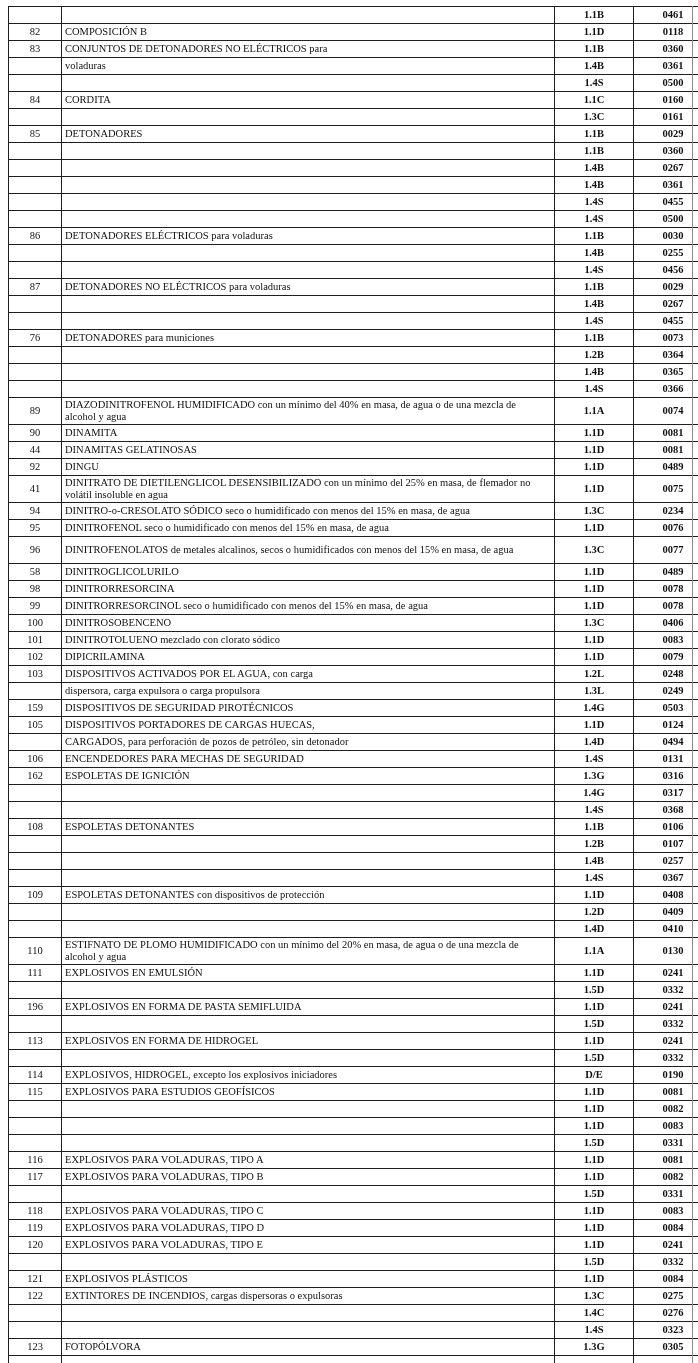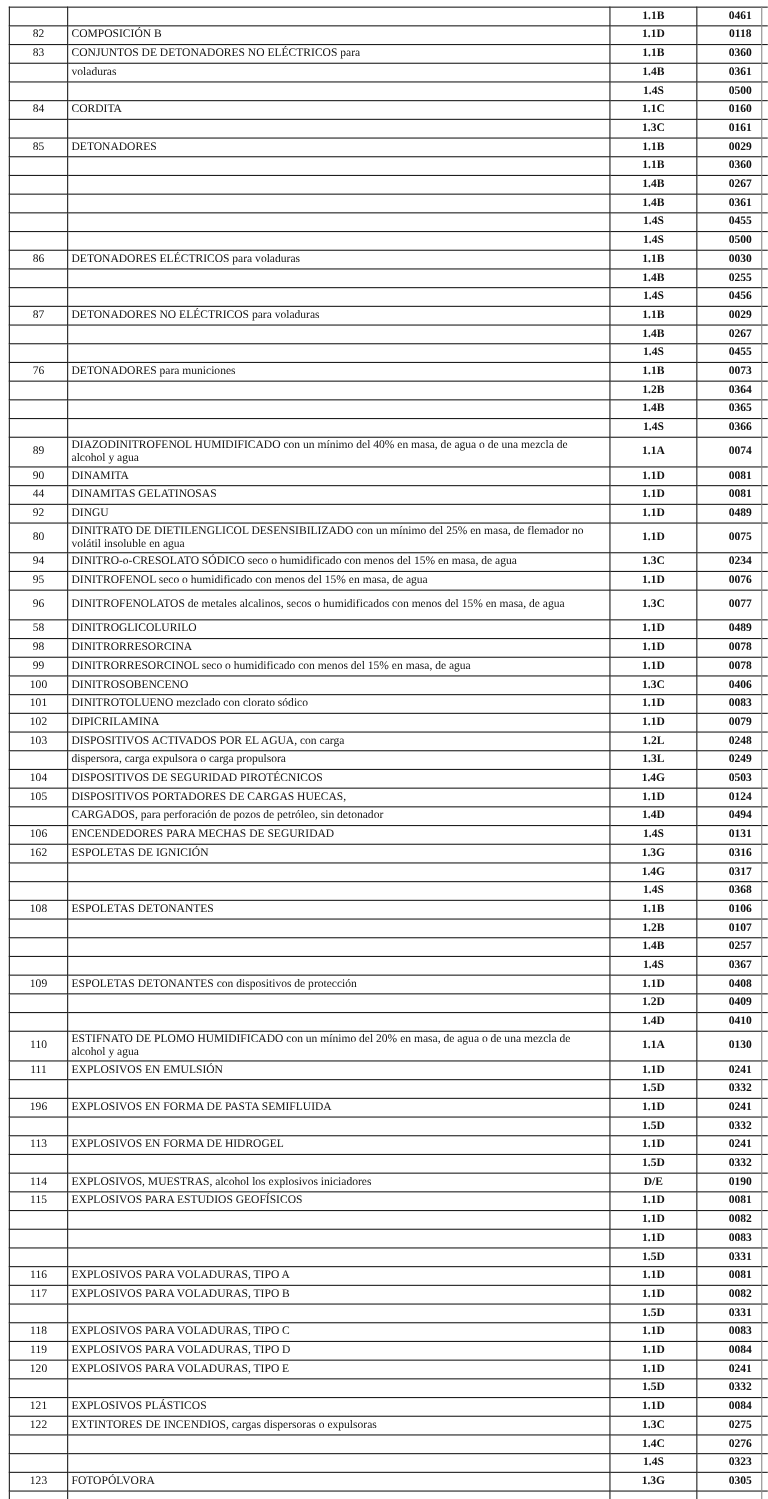--- a/index.html
+++ b/index.html
@@ -229,21 +229,21 @@
           <td class="c-cls">1.1D</td>
           <td class="c-code">0081</td>
         </tr>
         <tr class="std">
           <td class="c-num">92</td>
           <td class="c-desc">DINGU</td>
           <td class="c-cls">1.1D</td>
           <td class="c-code">0489</td>
         </tr>
         <tr class="tall">
-          <td class="c-num">80</td>
+          <td class="c-num">41</td>
           <td class="c-desc">DINITRATO DE DIETILENGLICOL DESENSIBILIZADO con un mínimo del 25% en masa, de flemador no
 volátil insoluble en agua</td>
           <td class="c-cls">1.1D</td>
           <td class="c-code">0075</td>
         </tr>
         <tr class="std">
           <td class="c-num">94</td>
           <td class="c-desc">DINITRO-o-CRESOLATO SÓDICO seco o humidificado con menos del 15% en masa, de agua</td>
           <td class="c-cls">1.3C</td>
           <td class="c-code">0234</td>
@@ -302,21 +302,21 @@
           <td class="c-cls">1.2L</td>
           <td class="c-code">0248</td>
         </tr>
         <tr class="std">
           <td class="c-num"></td>
           <td class="c-desc">dispersora, carga expulsora o carga propulsora</td>
           <td class="c-cls">1.3L</td>
           <td class="c-code">0249</td>
         </tr>
         <tr class="std">
-          <td class="c-num">104</td>
+          <td class="c-num">159</td>
           <td class="c-desc">DISPOSITIVOS DE SEGURIDAD PIROTÉCNICOS</td>
           <td class="c-cls">1.4G</td>
           <td class="c-code">0503</td>
         </tr>
         <tr class="std">
           <td class="c-num">105</td>
           <td class="c-desc">DISPOSITIVOS PORTADORES DE CARGAS HUECAS,</td>
           <td class="c-cls">1.1D</td>
           <td class="c-code">0124</td>
         </tr>
@@ -430,21 +430,21 @@
           <td class="c-code">0241</td>
         </tr>
         <tr class="std">
           <td class="c-num"></td>
           <td class="c-desc"></td>
           <td class="c-cls">1.5D</td>
           <td class="c-code">0332</td>
         </tr>
         <tr class="std">
           <td class="c-num">114</td>
-          <td class="c-desc">EXPLOSIVOS, MUESTRAS, alcohol los explosivos iniciadores</td>
+          <td class="c-desc">EXPLOSIVOS, HIDROGEL, excepto los explosivos iniciadores</td>
           <td class="c-cls">D/E</td>
           <td class="c-code">0190</td>
         </tr>
         <tr class="std">
           <td class="c-num">115</td>
           <td class="c-desc">EXPLOSIVOS PARA ESTUDIOS GEOFÍSICOS</td>
           <td class="c-cls">1.1D</td>
           <td class="c-code">0081</td>
         </tr>
         <tr class="std">

